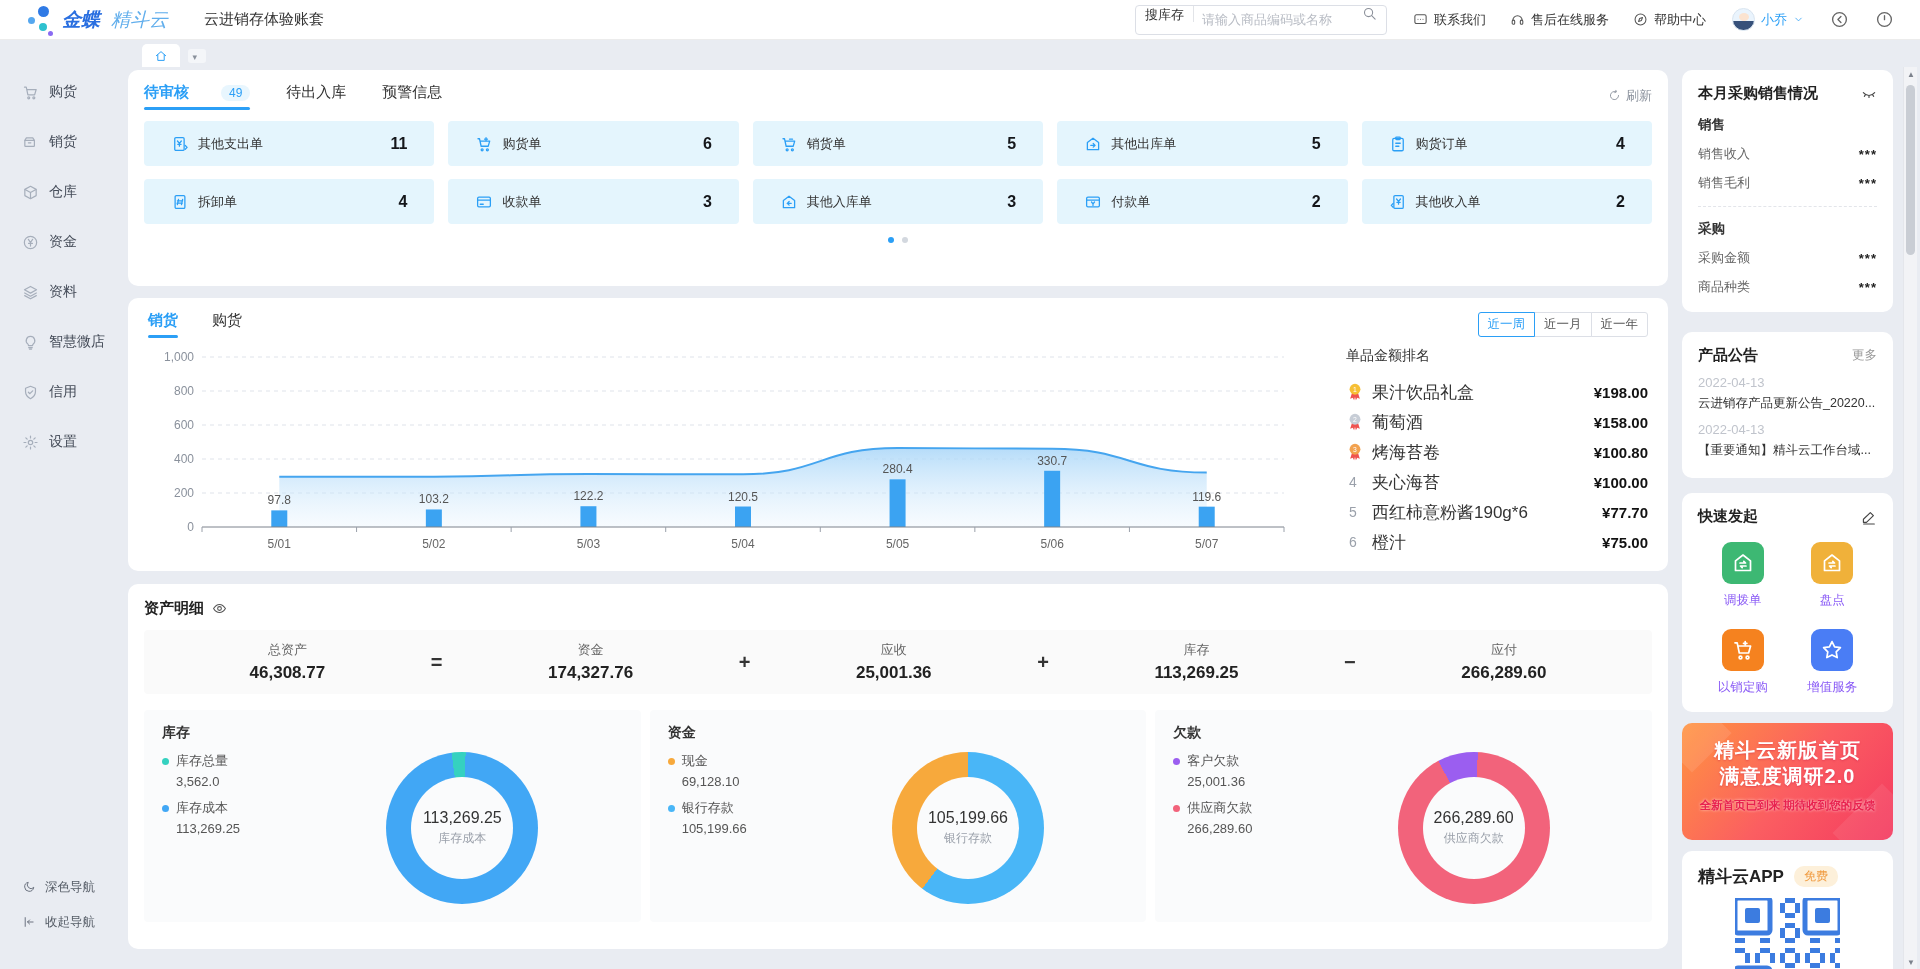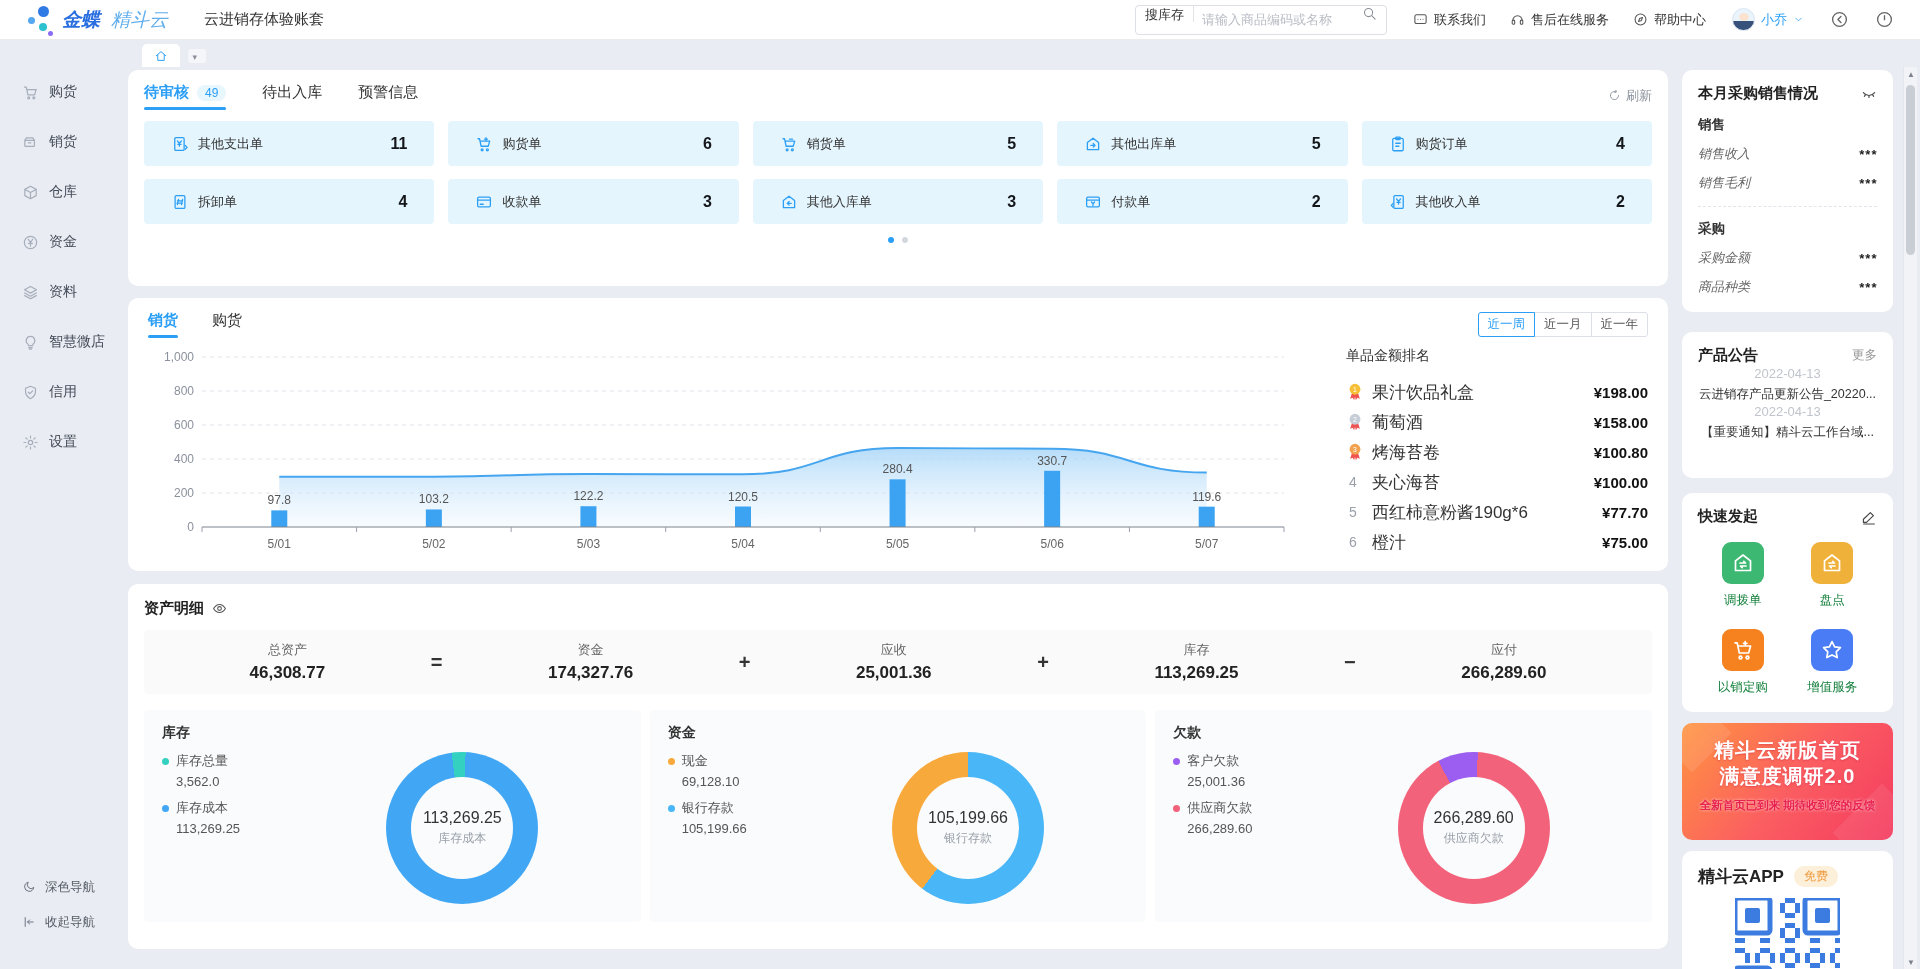--- a/index.html
+++ b/index.html
@@ -73,21 +73,21 @@
   #panel-month { top:70px;  height:242px; }
   #panel-ann   { top:332px; height:146px; }
   #panel-quick { top:493px; height:219px; }
   #panel-banner{ top:723px; height:117px; padding:0; background:linear-gradient(128deg,#ff9440 0%,#fb5e61 52%,#f43a60 100%); }
   #panel-app   { top:851px; height:140px; }
 
   
   .todo-tabs { display:flex; align-items:center; }
   .todo-tab { position:relative; display:flex; align-items:center; margin-right:36px; cursor:pointer;
     font-size:15px; color:#333; padding-bottom:6px; }
-  .todo-tab.active { color:#2b9ff6; font-weight:bold; }
+  .todo-tab.active { color:#2b9ff6; font-weight:bold;gap:24px; }
   .todo-tab.active::after { content:""; position:absolute; left:0; bottom:-2px; width:100%; height:3px;
     border-radius:2px; background:#2b9ff6; }
   .todo-badge { margin-left:8px; background:#e8f6fe; color:#2b9ff6; font-size:12px; font-weight:normal;
     border-radius:10px; padding:1px 8px; }
   .refresh-btn { margin-left:auto; display:flex; align-items:center; gap:5px; color:#8a919c;
     font-size:13px; cursor:pointer; }
   .refresh-btn .ic { font-size:13px; }
   #todo-grid { margin-top:13px; display:grid; grid-template-columns:repeat(5,1fr); gap:13px 14px; }
   .todo-card { background:#e4f5fd; border-radius:4px; height:45px; display:flex; align-items:center;
     padding:0 27px; cursor:pointer; }
@@ -145,33 +145,33 @@
     display:flex; flex-direction:column; align-items:center; justify-content:center; }
   .donut-val { font-size:16px; color:#333; }
   .donut-lbl { font-size:12px; color:#9aa0aa; margin-top:3px; }
 
   
   .rp-title { display:flex; align-items:center; font-size:15px; font-weight:bold; color:#222; }
   .rp-title .spacer { flex:1; }
   .rp-title .ic { font-size:16px; color:#444; cursor:pointer; font-weight:normal; }
   .rp-more { font-size:12.5px; color:#999; font-weight:normal; cursor:pointer; }
   .month-sec-title { font-size:13.5px; font-weight:bold; color:#333; margin-top:13px; }
-  .month-row { display:flex; align-items:center; margin-top:11px;font-style:italic; }
+  .month-row { display:flex; align-items:center; margin-top:11px; }
   .month-row .ml { font-size:13px; color:#666; }
   .month-row .mv { margin-left:auto; font-size:13px; font-weight:bold; color:#222; letter-spacing:1px; }
   .month-div { border-top:1px dashed #e3e5ea; margin:14px 0 1px 0; }
-  .ann-item { margin-top:1px; cursor:pointer;text-align:center; }
+  .ann-item { margin-top:10px; cursor:pointer; }
   .ann-date { font-size:13px; color:#c0c4cc; }
   .ann-text { font-size:12.5px; color:#333; margin-top:5px; white-space:nowrap; overflow:hidden; }
   #quick-grid { margin-top:16px; display:grid; grid-template-columns:1fr 1fr; row-gap:20px; }
   .qa { display:flex; flex-direction:column; align-items:center; cursor:pointer; }
   .qa-icon { width:42px; height:42px; border-radius:9px; display:flex; align-items:center;
     justify-content:center; color:#fff; }
   .qa-icon svg { width:24px; height:24px; }
-  .qa-label { font-size:12.5px; color:#15803d; margin-top:8px;text-align:center; }
+  .qa-label { font-size:12.5px; color:#8b5cf6; margin-top:8px;text-align:center; }
   #panel-banner { cursor:pointer; overflow:hidden; }
   #panel-banner::before { content:""; position:absolute; width:56px; height:56px; background:rgba(255,255,255,.10);
     transform:rotate(45deg); left:-18px; top:-18px; }
   #panel-banner::after { content:""; position:absolute; width:70px; height:70px; background:rgba(255,255,255,.08);
     transform:rotate(45deg); right:-24px; bottom:-28px; }
   .banner-line { text-align:center; color:#fff; font-size:20px; font-weight:bold; letter-spacing:1px;
     text-shadow:0 1px 2px rgba(200,30,70,.45); line-height:1.3; }
   .banner-title { margin-top:14px; position:relative; z-index:1; }
   .banner-sub { margin-top:9px; text-align:center; font-size:11.5px; font-weight:bold; color:#e8224f;
     text-shadow:0 0 3px rgba(255,255,255,.75); position:relative; z-index:1; }

